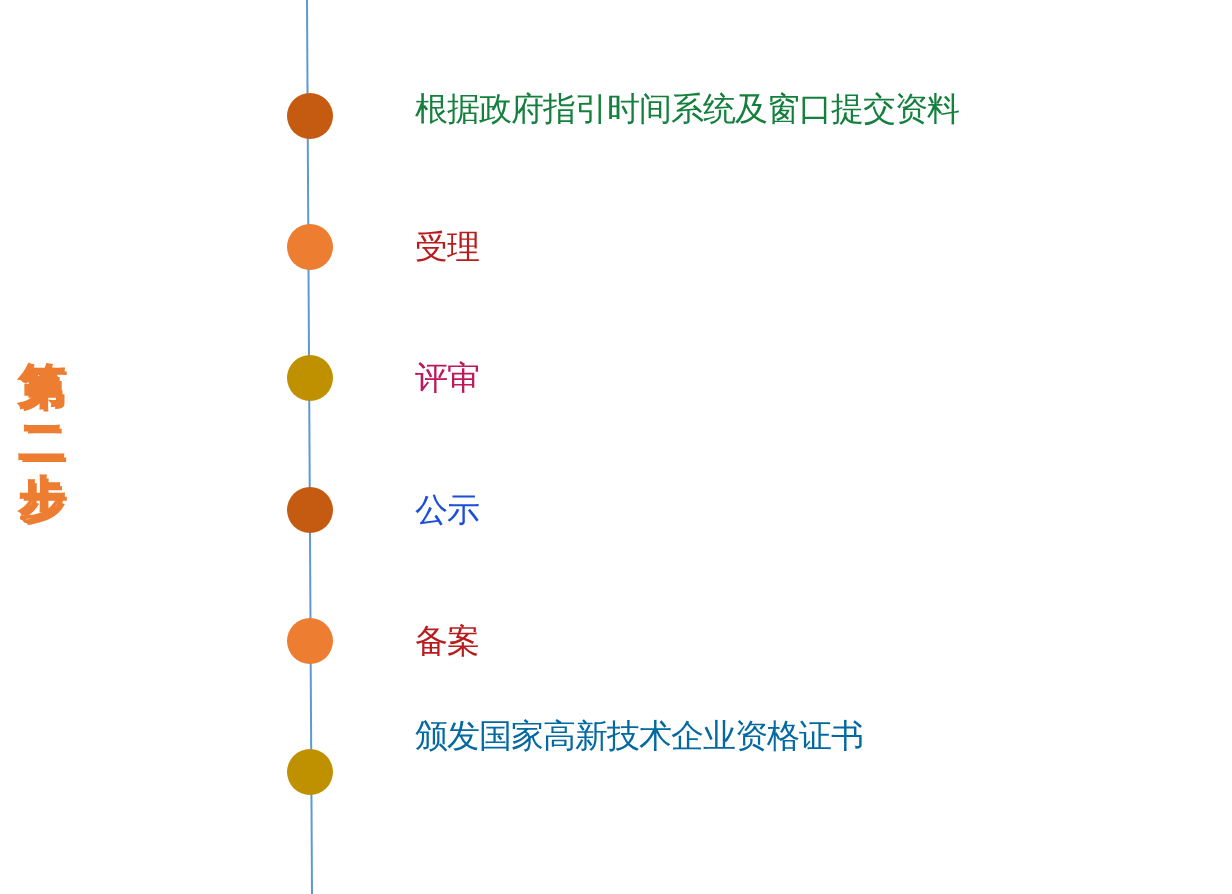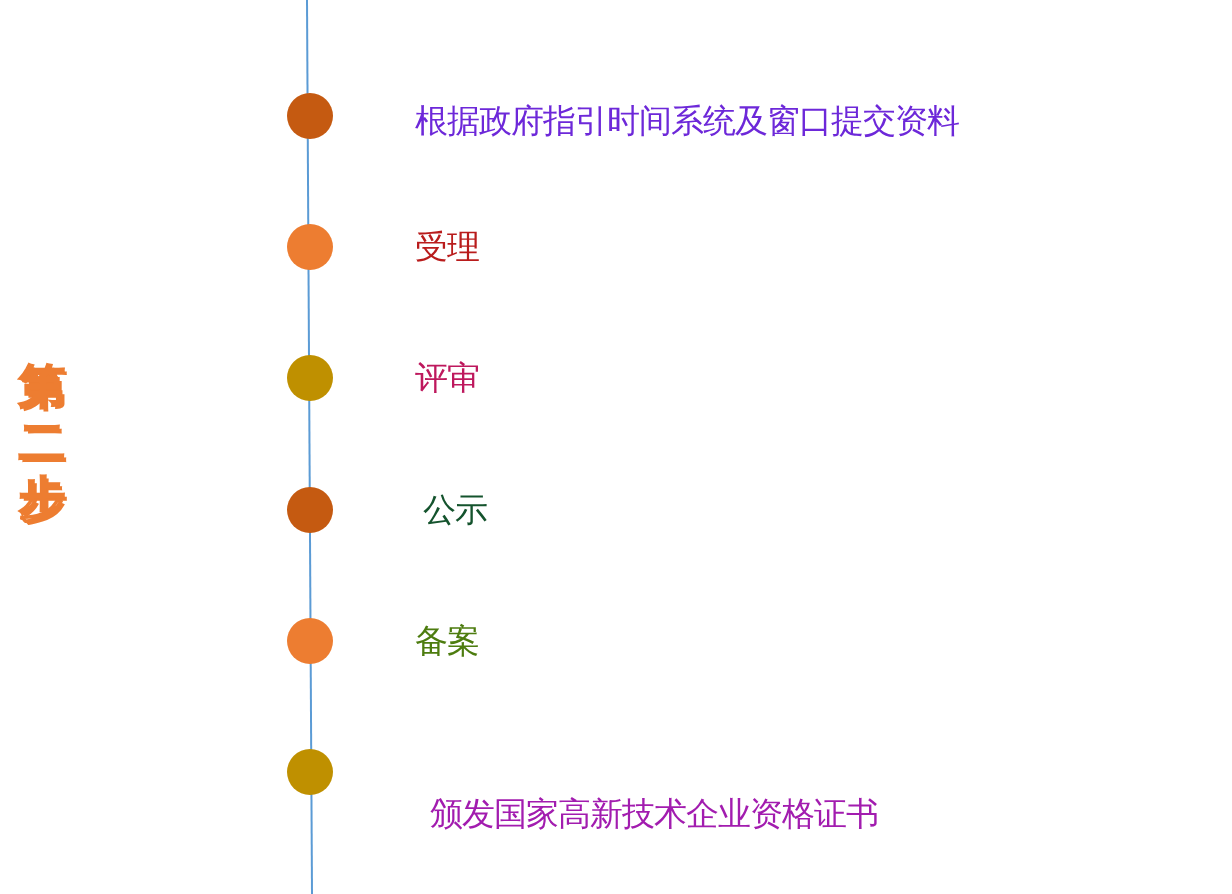--- a/index.html
+++ b/index.html
@@ -30,28 +30,28 @@
   <line x1="307" y1="0" x2="312" y2="894" stroke="#5B9BD5" stroke-width="2"></line>
 </svg>
 
 <div class="step-label">
   <span>第</span>
   <span>二</span>
   <span>步</span>
 </div>
 
 <div class="node" style="left:287px; top:93px; background:#C55A11;"></div>
-<div class="item-text" style="top:101px; color:#6d28d9;">根据政府指引时间系统及窗口提交资料</div>
+<div class="item-text" style="top:92px; color:#15803d;font-family:Liberation Mono, monospace;">根据政府指引时间系统及窗口提交资料</div>
 
 <div class="node" style="left:287px; top:224px; background:#ED7D31;"></div>
 <div class="item-text" style="top:227px; color:#b91c1c;">受理</div>
 
 <div class="node" style="left:287px; top:355px; background:#BF9000;"></div>
 <div class="item-text" style="top:358px; color:#be185d;">评审</div>
 
 <div class="node" style="left:287px; top:487px; background:#C55A11;"></div>
-<div class="item-text" style="top:490px; color:#14532d;margin-left:8px;">公示</div>
+<div class="item-text" style="top:490px; color:#1d4ed8;">公示</div>
 
 <div class="node" style="left:287px; top:618px; background:#ED7D31;"></div>
-<div class="item-text" style="top:621px; color:#4d7c0f;">备案</div>
+<div class="item-text" style="top:621px; color:#b91c1c;">备案</div>
 
 <div class="node" style="left:287px; top:749px; background:#BF9000;"></div>
-<div class="item-text" style="top:794px; color:#a21caf;margin-left:15px;">颁发国家高新技术企业资格证书</div>
+<div class="item-text" style="top:716px; color:#0369a1;">颁发国家高新技术企业资格证书</div>
 
 </body></html>

